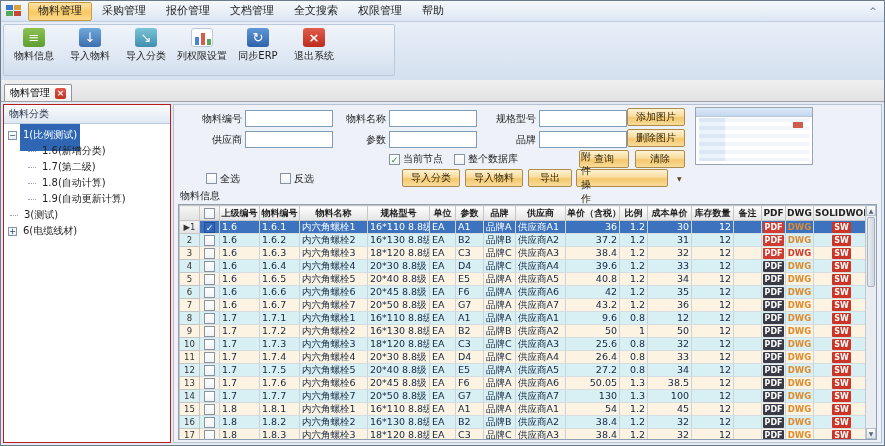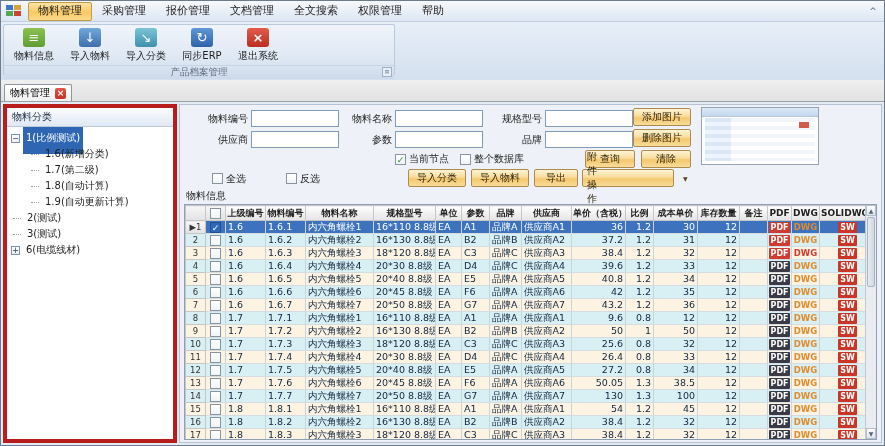--- a/index.html
+++ b/index.html
@@ -35,21 +35,21 @@
   .rgroup-label{flex:0 0 13px;position:relative;text-align:center;font-size:9.5px;color:#5d6b80;background:linear-gradient(#dbe5f2,#ccd9ea);border-top:1px solid #c6d3e4;line-height:12px;}
   .rgroup-launcher{position:absolute;right:2px;top:1px;width:10px;height:10px;border:1px solid #9fb0c6;font-size:7px;line-height:9px;color:#5d6b80;background:#e8eef7;box-sizing:border-box;}
 
   
   .doctabs{flex:0 0 19px;background:linear-gradient(#efefef,#e2e2e2);border-bottom:1px solid #9aa0a8;display:flex;align-items:flex-end;padding:2px 0 0 3px;}
   .doctab{height:17px;display:flex;align-items:center;gap:5px;padding:0 5px;background:linear-gradient(#ffffff,#f0f0f0);border:1px solid #8f959d;border-bottom:none;border-radius:2px 2px 0 0;font-size:10px;box-sizing:border-box;}
   .doctab-close{width:11px;height:11px;background:linear-gradient(#e0574a,#c03325);border-radius:2px;color:#fff;font-size:9px;line-height:10px;text-align:center;font-weight:bold;}
 
   
   .content{flex:1;display:flex;background:#e3eaf3;padding:2px;gap:2px;min-height:0;}
-  .tree-panel{flex:0 0 166px;display:flex;flex-direction:column;border:4px solid #b91c1c;background:#fff;min-height:0;}
+  .tree-panel{flex:0 0 166px;display:flex;flex-direction:column;border:1px solid #b91c1c;background:#fff;min-height:0;}
   .tree-header{flex:0 0 17px;background:linear-gradient(#fbfcfe,#dfe8f3);border-bottom:1px solid #bccadd;font-size:10px;padding:2px 5px;color:#1d2c42;box-sizing:border-box;}
   .tree{flex:1;overflow:hidden;padding:3px 2px;font-size:10px;}
   .tnode{height:16px;display:flex;align-items:center;white-space:nowrap;color:#1e1e1e;}
   .texp{flex:0 0 9px;height:9px;border:1px solid #7e93ad;background:linear-gradient(#fff,#e8eef6);margin:0 3px 0 2px;font-size:8px;line-height:7px;text-align:center;color:#2c425f;box-sizing:border-box;}
   .tdash{flex:0 0 8px;border-top:1px dotted #8fa2b8;margin:0 3px 0 4px;}
   .lvl1{padding-left:18px;}
   .tlabel{padding:9px 3px;}
   .tlabel.selected{background:#2e66b4;color:#fff;}
 
   .main{flex:1;display:flex;flex-direction:column;min-width:0;min-height:0;border:1px solid #b6c2d2;background:#eef2f8;padding:2px 4px;box-sizing:border-box;}
@@ -132,32 +132,32 @@
           </div>
           <div class="rbtn">
             <div class="ricon ic-blue">↓</div>
             <div class="rlabel">导入物料</div>
           </div>
           <div class="rbtn">
             <div class="ricon ic-teal">↘</div>
             <div class="rlabel">导入分类</div>
           </div>
           <div class="rbtn">
+            <div class="ricon ic-chart"></div>
+            <div class="rlabel">列权限设置</div>
+          </div>
+          <div class="rbtn">
             <div class="ricon ic-sync">↻</div>
             <div class="rlabel">同步ERP</div>
           </div>
           <div class="rbtn">
             <div class="ricon ic-exit">×</div>
             <div class="rlabel">退出系统</div>
           </div>
         </div>
-      <div class="rgroup-label">
-        <span>产品档案管理</span>
-        <span class="rgroup-launcher">¤</span>
-      </div>
     </div>
   </div>
 
   <div class="doctabs">
     <div class="doctab">
       <span>物料管理</span>
       <span class="doctab-close">×</span>
     </div>
   </div>
 
@@ -178,24 +178,20 @@
             <span class="tdash"></span>
             <span class="tlabel">1.7(第二级)</span>
           </div>
           <div class="tnode lvl1">
             <span class="tdash"></span>
             <span class="tlabel">1.8(自动计算)</span>
           </div>
           <div class="tnode lvl1">
             <span class="tdash"></span>
             <span class="tlabel">1.9(自动更新计算)</span>
-          </div>
-          <div class="tnode">
-            <span class="tdash"></span>
-            <span class="tlabel">2(测试)</span>
           </div>
           <div class="tnode">
             <span class="tdash"></span>
             <span class="tlabel">3(测试)</span>
           </div>
           <div class="tnode">
             <span class="texp">+</span>
             <span class="tlabel">6(电缆线材)</span>
           </div>
         </div>

